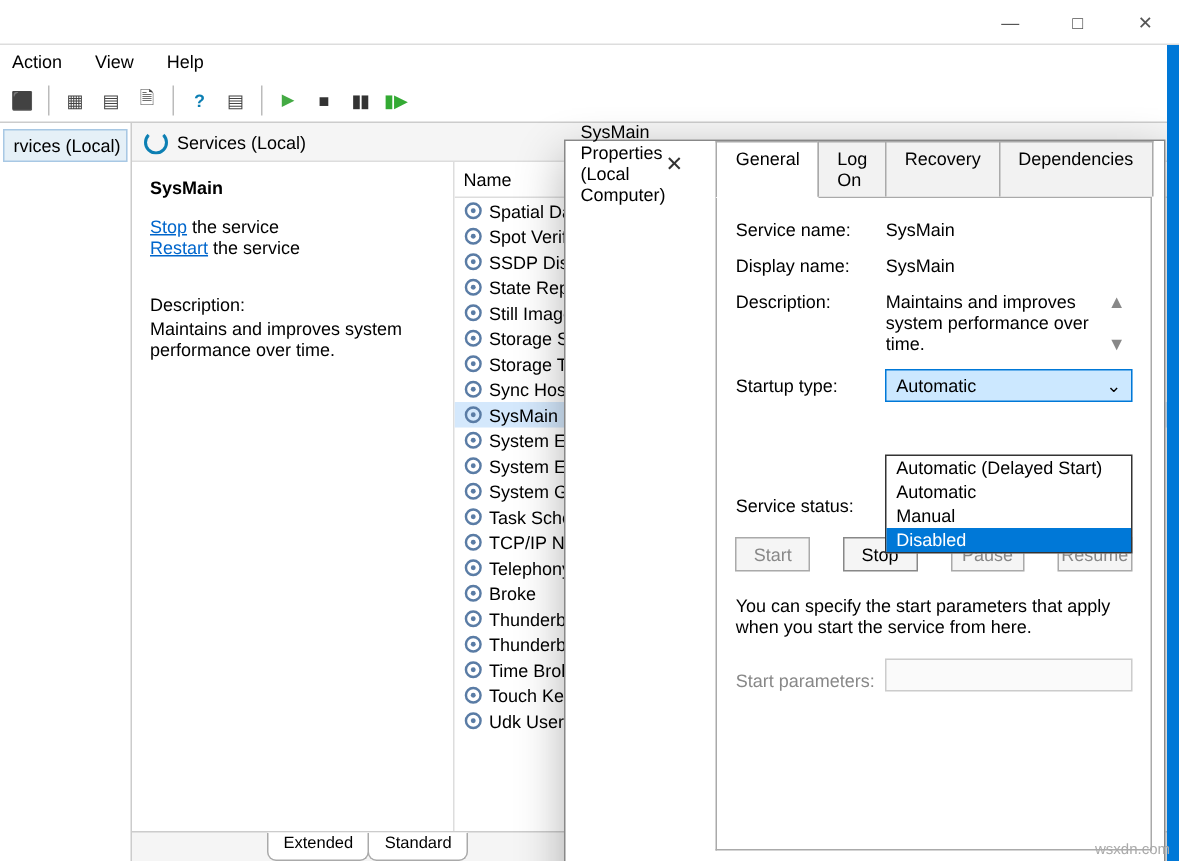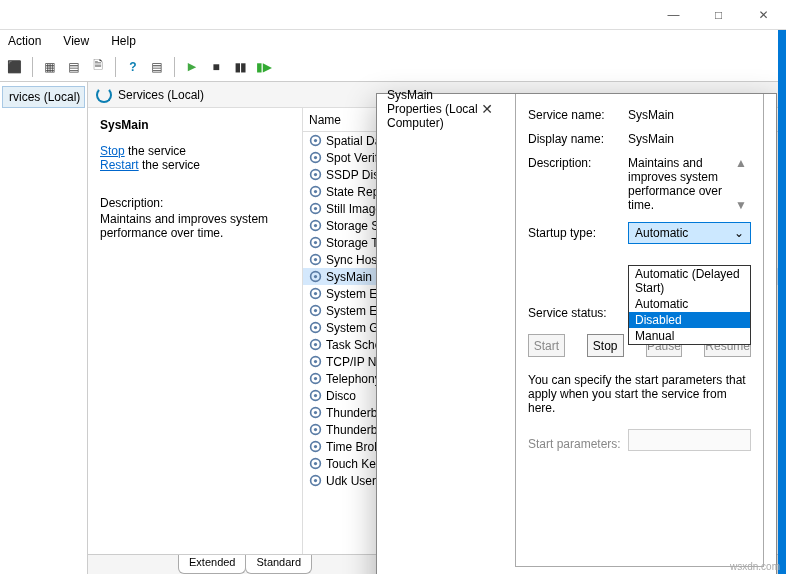--- a/index.html
+++ b/index.html
@@ -276,21 +276,21 @@
               </span>
               <span>Telephony</span>
             </div>
             <div class="list-item">
               <span class="gear-icon">
                 <svg viewBox="0 0 16 16">
                   <circle cx="8" cy="8" r="6" fill="none" stroke="#5a7ca5" stroke-width="2"></circle>
                   <circle cx="8" cy="8" r="2" fill="#5a7ca5"></circle>
                 </svg>
               </span>
-              <span>Disco</span>
+              <span>Broke</span>
             </div>
             <div class="list-item">
               <span class="gear-icon">
                 <svg viewBox="0 0 16 16">
                   <circle cx="8" cy="8" r="6" fill="none" stroke="#5a7ca5" stroke-width="2"></circle>
                   <circle cx="8" cy="8" r="2" fill="#5a7ca5"></circle>
                 </svg>
               </span>
               <span>Thunderbo</span>
             </div>
@@ -339,20 +339,26 @@
     </div>
   </div>
 </div>
 
 <div class="dialog">
   <div class="dlg-title">
     <span>SysMain Properties (Local Computer)</span>
     <span class="dlg-close">✕</span>
   </div>
   <div class="dlg-body">
+    <div class="dlg-tabs">
+      <div class="dlg-tab active">General</div>
+      <div class="dlg-tab">Log On</div>
+      <div class="dlg-tab">Recovery</div>
+      <div class="dlg-tab">Dependencies</div>
+    </div>
     <div class="dlg-content">
       <div class="field-row">
         <div class="field-label">Service name:</div>
         <div class="field-val">SysMain</div>
       </div>
       <div class="field-row">
         <div class="field-label">Display name:</div>
         <div class="field-val">SysMain</div>
       </div>
       <div class="field-row">
@@ -368,22 +374,22 @@
       <div class="startup-row">
         <div class="field-label">Startup type:</div>
         <div class="startup-select">
           <span>Automatic</span>
           <span>⌄</span>
         </div>
       </div>
       <div class="dropdown" id="dropdown">
           <div class="dropdown-item">Automatic (Delayed Start)</div>
           <div class="dropdown-item">Automatic</div>
+          <div class="dropdown-item">Manual</div>
           <div class="dropdown-item hover">Disabled</div>
-          <div class="dropdown-item">Manual</div>
         </div>
       <div class="status-row">
         <div class="field-label">Service status:</div>
         <div>Running</div>
       </div>
       <div class="btn-row">
         <div class="dlg-btn">Start</div>
         <div class="dlg-btn enabled">Stop</div>
         <div class="dlg-btn">Pause</div>
         <div class="dlg-btn">Resume</div>

